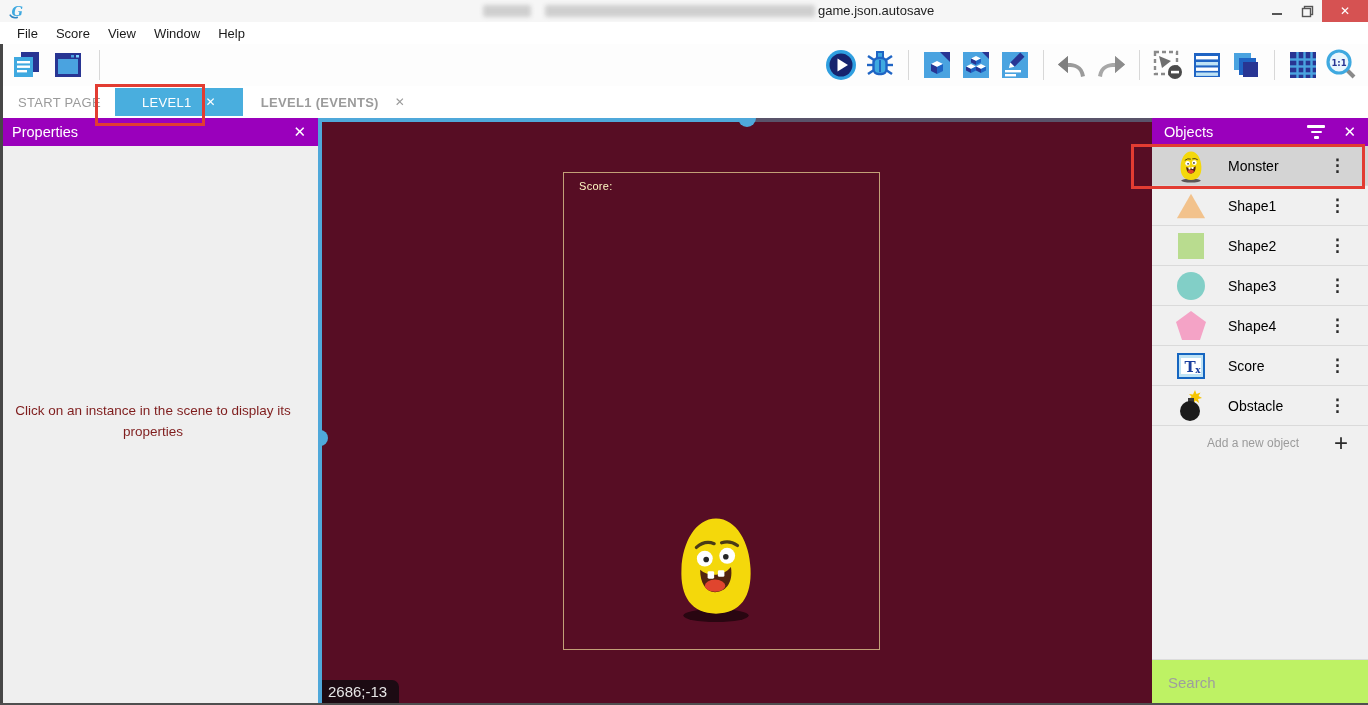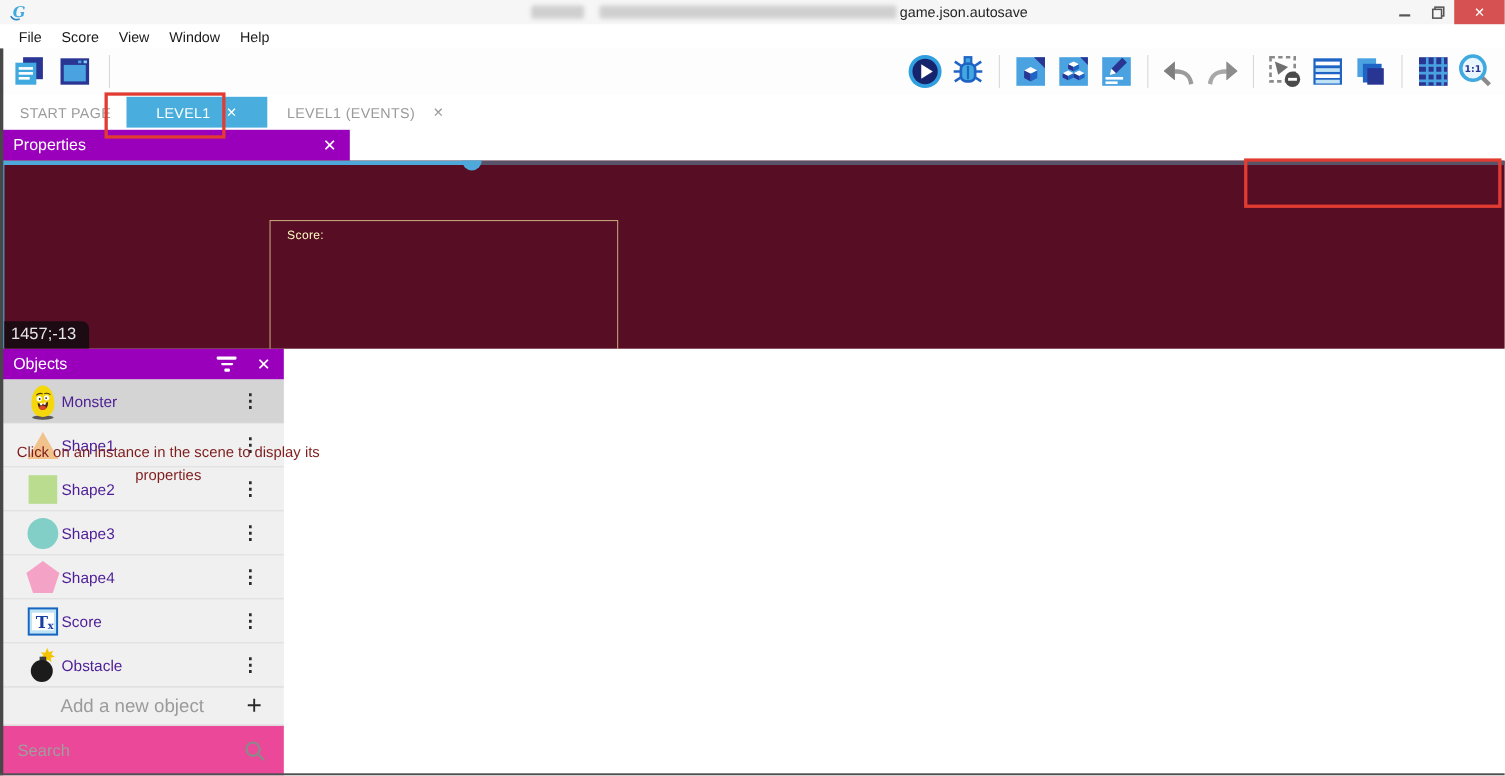--- a/index.html
+++ b/index.html
@@ -31,21 +31,21 @@
   .tb-sep { width:1px; height:30px; background:#d8d8d8; margin:0 5px; }
 
   
   .tabbar { height:32px; background:#fff; display:flex; align-items:center; padding-left:8px; }
   .tab { font-size:13px; color:#9b9b9b; letter-spacing:.3px; padding:0 10px; display:flex; align-items:center; height:28px; cursor:pointer; }
   .tab.active { background:#49aede; color:#fff; padding:0 27px; margin-left:4px; }
   .tab .tab-close { margin-left:14px; font-size:12px; }
   .tab-close-lone { color:#9b9b9b; font-size:12px; margin-left:6px; cursor:pointer; }
 
   
-  .main { display:flex; height:587px;flex-direction:column; }
+  .main { display:flex; height:587px; }
   .panel-header { height:28px; background:#9a00bc; color:#fff; display:flex; align-items:center; padding:0 12px; font-size:14.5px; flex:0 0 auto; }
   .panel-header .hdr-close { margin-left:auto; font-size:15px; cursor:pointer; }
 
   
   .props { width:318px; background:#efefef; display:flex; flex-direction:column; position:relative; }
   .props-hint { position:absolute; top:283px; left:10px; right:22px; text-align:center;
     color:#7f1d1d; font-size:13.5px; line-height:1.55; }
 
   
   .scene { flex:1; position:relative; background:#570d24; overflow:hidden; }
@@ -54,33 +54,33 @@
   .scene-top-blue { position:absolute; left:0; top:0; width:437px; height:4px; background:#4fa8da; }
   .scene-top-dark { position:absolute; left:437px; top:0; right:0; height:4px; background:#59536a; }
   .scene-top-handle { position:absolute; left:420px; top:-9px; width:18px; height:18px; border-radius:50%; background:#4fa8da; z-index:3; }
   .frame-rect { position:absolute; left:245px; top:54px; width:317px; height:478px; border:1px solid #c2a077; }
   .score-label { position:absolute; left:261px; top:62px; color:#fef9c3; font-weight:normal; font-size:11px; letter-spacing:.3px; }
   .monster-instance { position:absolute; left:350px; top:393px; width:96px; height:112px; cursor:pointer; }
   .coords-badge { position:absolute; left:4px; bottom:0; background:#1c0b13; color:#e6e6e6;
     font-size:15px; padding:3px 12px 5px 6px; border-top-right-radius:7px; }
 
   
-  .objects { width:258px; background:#f0f0f0; display:flex; flex-direction:column; }
+  .objects { width:216px; background:#f0f0f0; display:flex; flex-direction:column; }
   .hdr-filter { margin-left:auto; margin-right:18px; cursor:pointer; display:flex; flex-direction:column; align-items:center; gap:3px; }
   .hdr-filter i { display:block; height:2.5px; background:#fff; border-radius:1px; }
   .obj-row { height:40px; display:flex; align-items:center; background:#f0f0f0; border-bottom:1px solid #dadada; cursor:pointer; }
   .obj-row.selected { background:#d4d4d4; }
   .obj-thumb { width:34px; margin-left:22px; display:flex; align-items:center; justify-content:center; }
-  .obj-label { font-size:14px; color:#4c1d95; }
+  .obj-label { margin-left:20px; font-size:14px; color:#000000; }
   .obj-kebab { margin-left:auto; margin-right:22px; color:#2a2a2a; font-size:17px; font-weight:bold; cursor:pointer; line-height:1; }
   .add-row { height:34px; display:flex; align-items:center; cursor:pointer; }
-  .add-label { margin-left:55px; font-size:17px; color:#9b9b9b; }
+  .add-label { margin-left:55px; font-size:12px; color:#9b9b9b; }
   .add-plus { margin-left:auto; margin-right:20px; font-size:24px; color:#2a2a2a; font-weight:300; }
   .obj-spacer { flex:1; }
-  .search-box { height:46px; background:#ec4899; border-top:1px solid #dcdcdc; display:flex; align-items:center; padding:0 16px; }
+  .search-box { height:46px; background:#bef264; border-top:1px solid #dcdcdc; display:flex; align-items:center; padding:0 16px; }
   .search-input { flex:1; border:none; outline:none; background:transparent; font-size:15px; color:#333;
     font-family:"Liberation Sans", sans-serif; }
   .search-input::placeholder { color:#9e9e9e; }
 
   
   .annotation { position:absolute; border:3px solid #e23c32; pointer-events:none; z-index:10; }
   .ann-tab { left:95px; top:84px; width:110px; height:42px; }
   .ann-monster { left:1131px; top:144px; width:234px; height:45px; }
   .edge-left { position:absolute; left:0; top:44px; bottom:0; width:3px; background:#474747; z-index:9; }
   .edge-bottom { position:absolute; left:0; right:0; bottom:0; height:2px; background:#4f4f4f; z-index:9; }
@@ -287,21 +287,21 @@
   </div>
 
   <div class="tabbar">
     <div class="tab">
       <span>START PAGE</span>
     </div>
     <div class="tab active">
       <span>LEVEL1</span>
       <span class="tab-close">✕</span>
     </div>
-    <div class="tab" style="margin-left:8px;">
+    <div class="tab" style="margin-left:8px;font-weight:bold;">
       <span>LEVEL1 (EVENTS)</span>
     </div>
     <span class="tab-close-lone">✕</span>
   </div>
 
   <div class="main">
 
     <div class="props">
       <div class="panel-header">
         <span>Properties</span>
@@ -317,21 +317,21 @@
       <div class="scene-left-bar"></div>
       <div class="scene-left-handle"></div>
 
       <div class="frame-rect"></div>
       <div class="score-label">Score:</div>
 
       <svg class="monster-instance" viewBox="0 0 100 120">
         <use href="#monster-g"></use>
       </svg>
 
-      <div class="coords-badge">1457;-13</div>
+      <div class="coords-badge">2686;-13</div>
     </div>
 
     <div class="objects">
       <div class="panel-header">
         <span>Objects</span>
         <span class="hdr-filter">
           <i style="width:18px"></i>
             <i style="width:11px"></i>
             <i style="width:5px"></i>
         </span>

